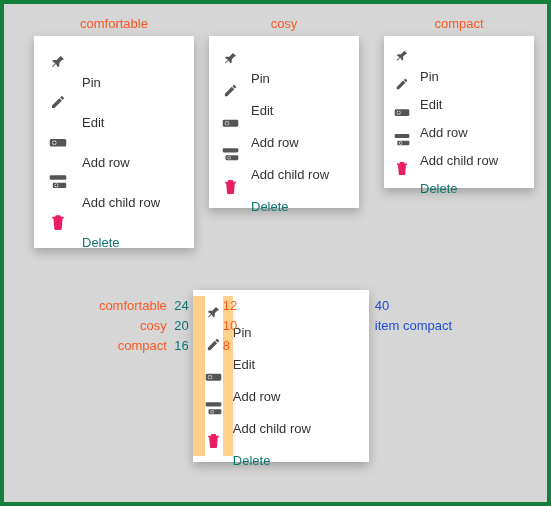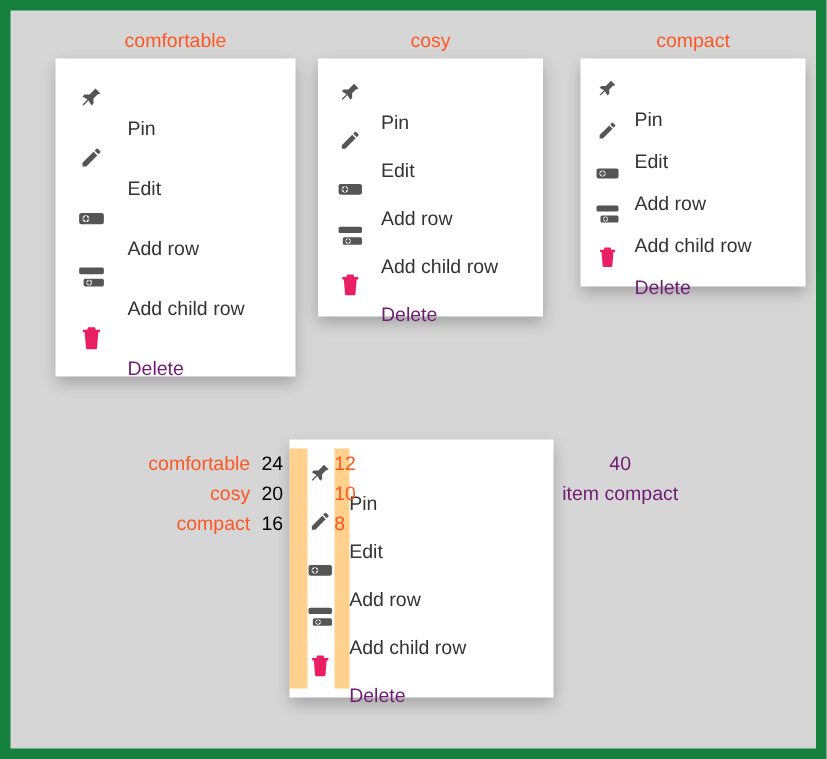--- a/index.html
+++ b/index.html
@@ -7,21 +7,21 @@
     margin: 0;
     font-family: "Segoe UI", "Helvetica Neue", Arial, sans-serif;
     font-size: 13px;
     color: #333;
     background: #fff;
   }
   .canvas {
     width: 551px;
     height: 506px;
     background: #d6d6d6;
-    border: 7px solid #15803d;
+    border: 4px solid #15803d;
     position: relative;
   }
   .density-label {
     position: absolute;
     color: #ff5722;
     font-size: 13px;
     text-align: center;
   }
   .menu {
     position: absolute;
@@ -36,21 +36,21 @@
     white-space: nowrap;
   }
   .menu-item .ico {
     display: flex;
     align-items: center;
     justify-content: center;
     flex-shrink: 0;
   }
   .menu-item .ico svg { display: block; }
   .menu-item .lbl { flex: 1; margin-top: 41px; }
-  .danger { color: #701a75; }
+  .danger { color: #0f766e; }
 
   
   .menu.comfortable .menu-item { height: 40px; padding: 0 18px 0 14px; }
   .menu.comfortable .menu-item .ico { width: 20px; margin-right: 14px; }
 
   
   .menu.cosy .menu-item { height: 32px; padding: 0 16px 0 12px; }
   .menu.cosy .menu-item .ico { width: 18px; margin-right: 12px; }
 
   
@@ -74,29 +74,29 @@
     text-align: right;
     padding-right: 6px;
     line-height: 20px;
     color: #ff5722;
     font-size: 13px;
   }
   .left-vals {
     text-align: right;
     padding-right: 4px;
     line-height: 20px;
-    color: #000000;
+    color: #0f766e;
     font-size: 13px;
     min-width: 20px;
   }
   .right-vals {
-    text-align: center;
+    text-align: left;
     padding-left: 6px;
     line-height: 20px;
-    color: #701a75;
+    color: #1d4ed8;
     font-size: 13px;
   }
   .annot-menu {
     position: relative;
     background: #fff;
     box-shadow: 0 4px 10px rgba(0,0,0,0.25);
     padding: 6px 0;
   }
   .annot-menu .menu-item {
     height: 32px;

